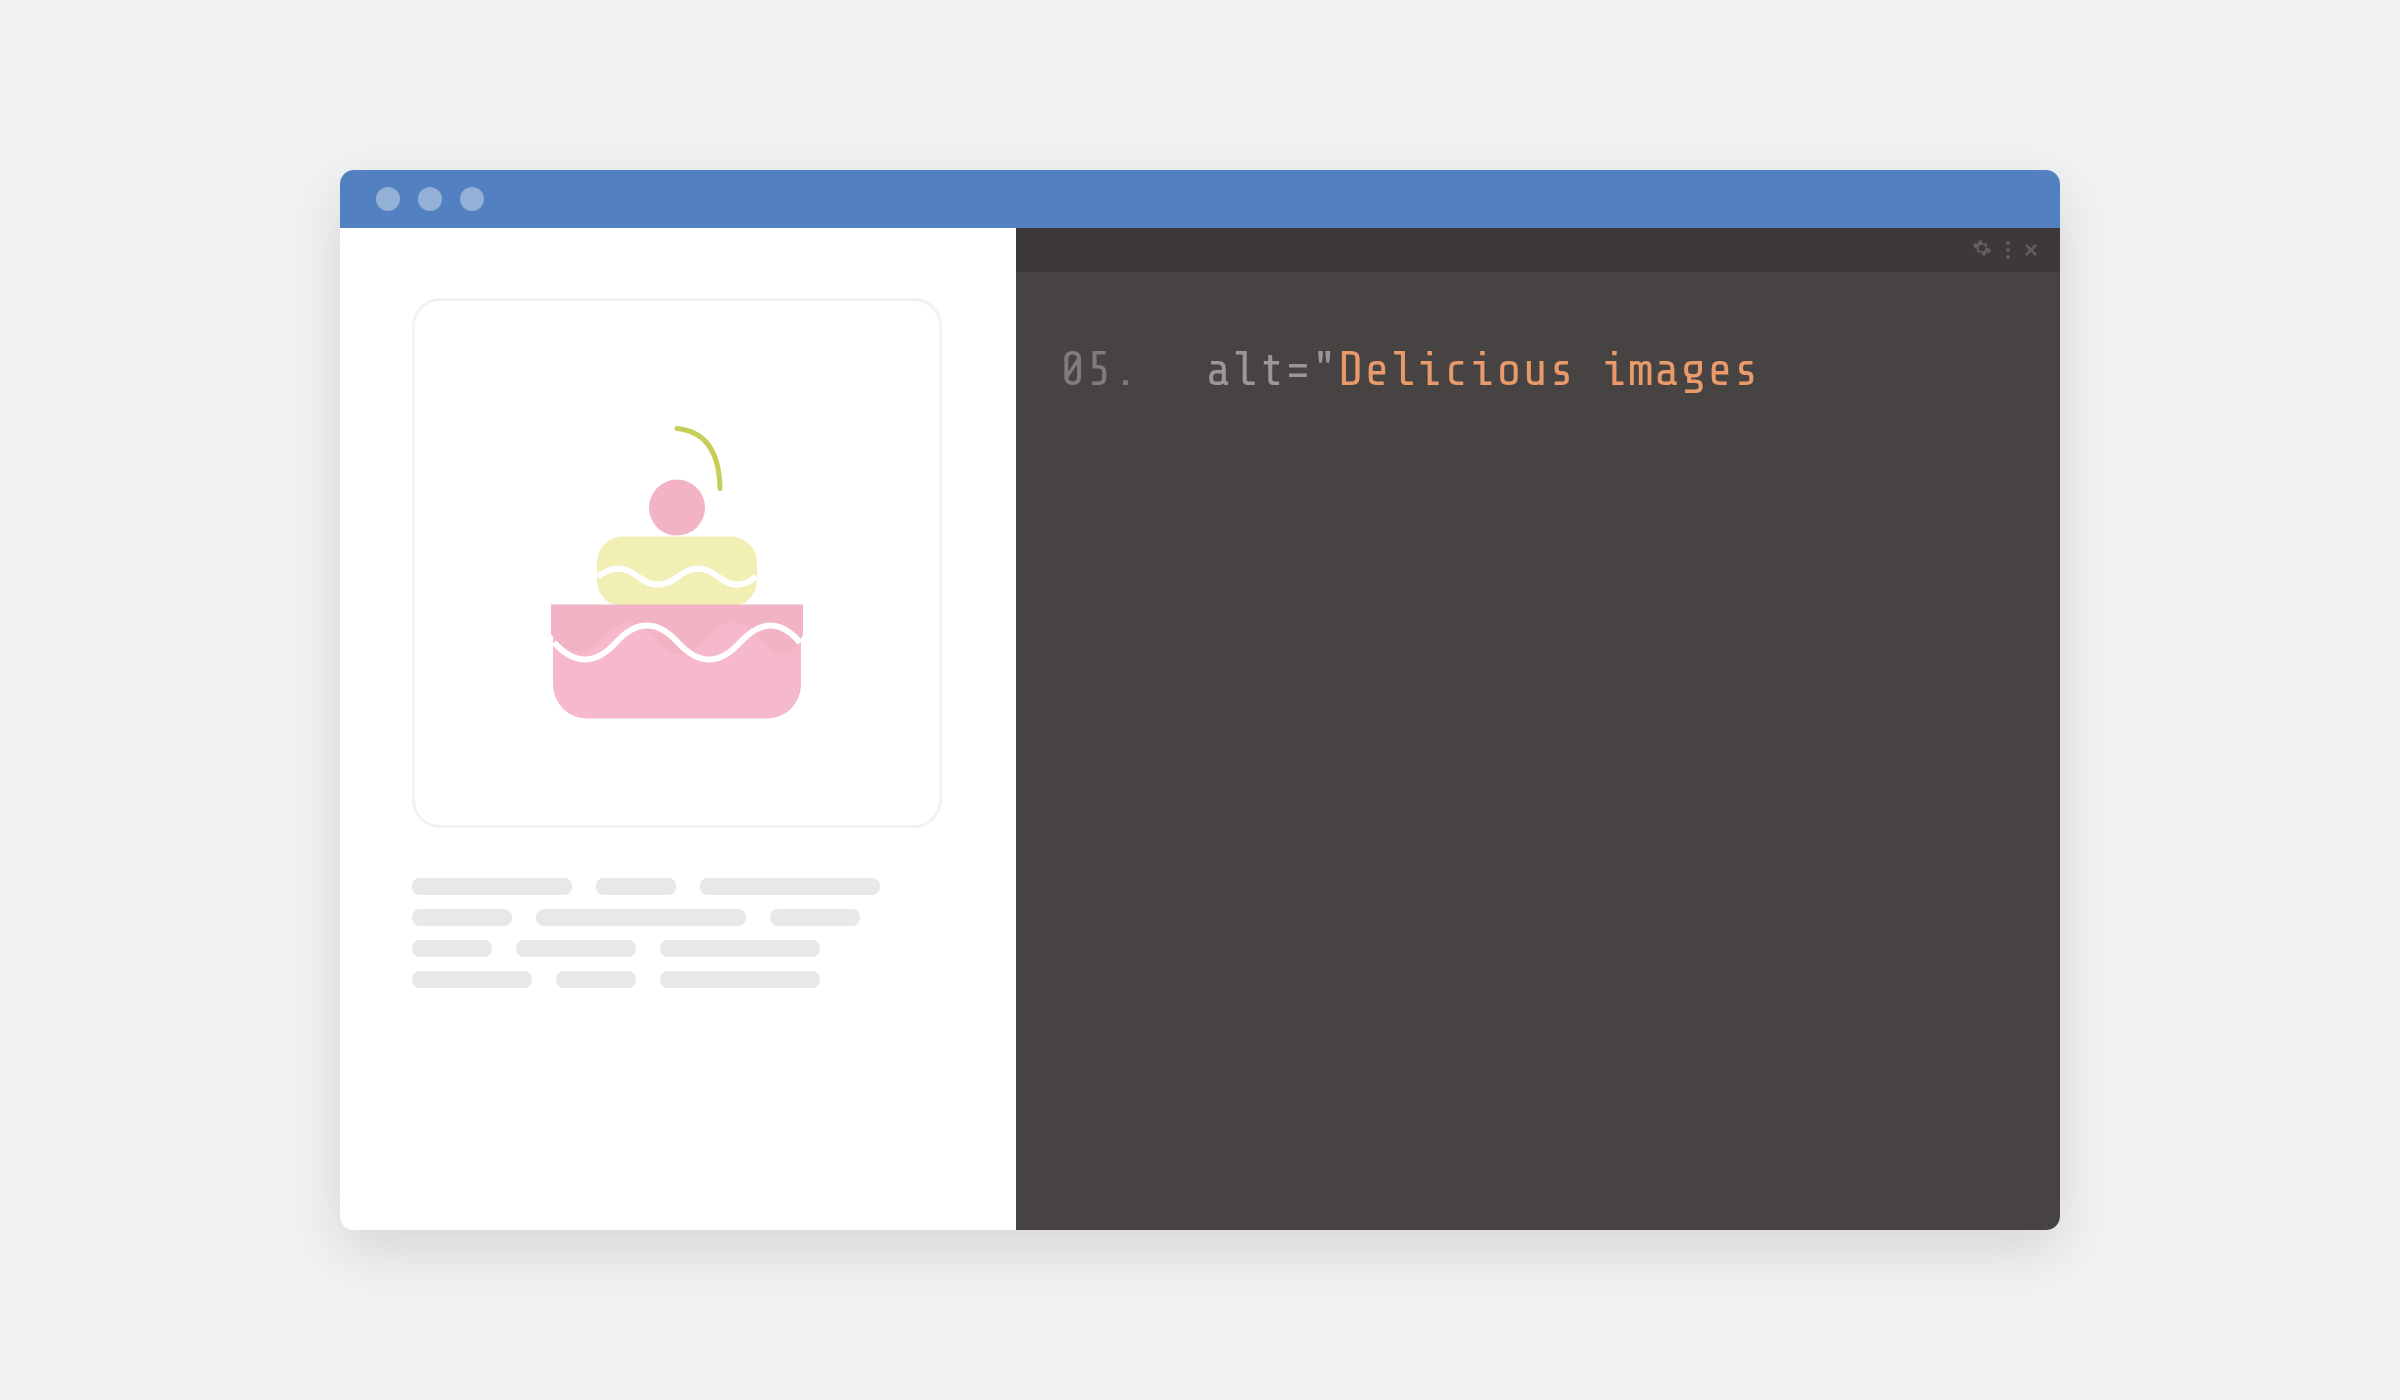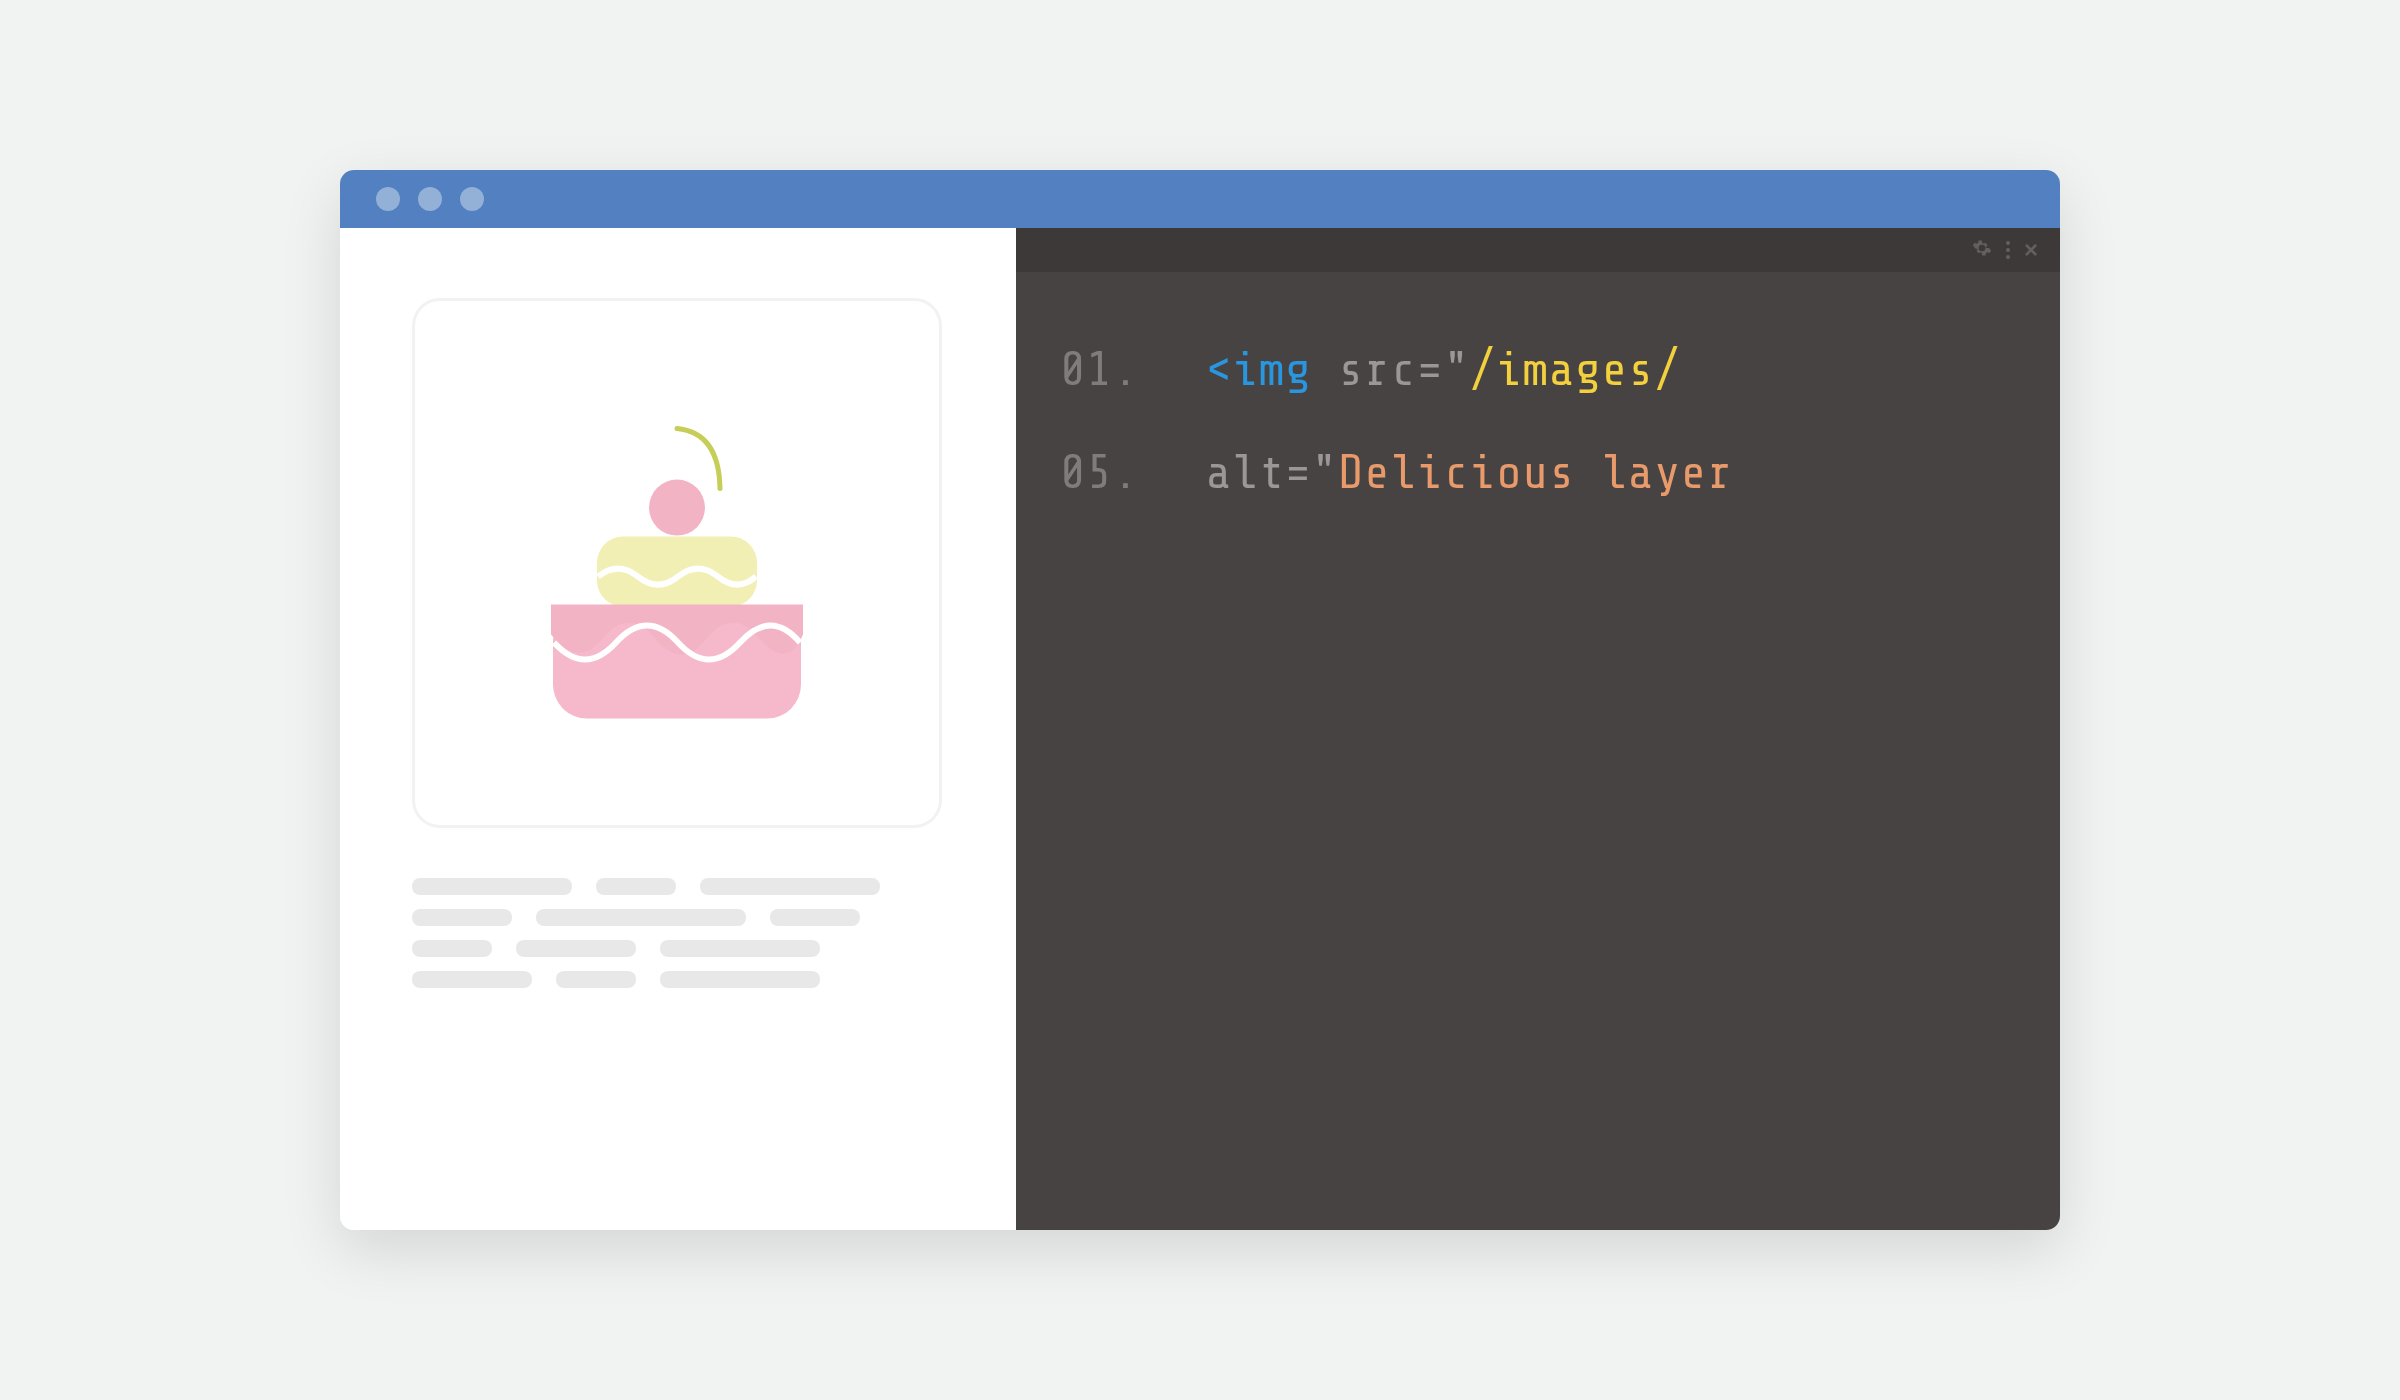--- a/index.html
+++ b/index.html
@@ -196,24 +196,20 @@
         <span class="more-dots">
             <i></i>
             <i></i>
             <i></i>
           </span>
         <span class="close-x">×</span>
       </div>
 
       <div class="code-body" id="code-body">
           <div class="code-line">
-            <span class="ln">01.</span>
-            <span><span class="tok-bracket">&lt;</span><span class="tok-tag">img</span><span> </span><span class="tok-attr">src="</span><span class="tok-str">/images/</span></span>
-          </div>
-          <div class="code-line">
             <span class="ln">05.</span>
-            <span><span class="tok-attr">alt="</span><span class="tok-alt">Delicious layer</span></span>
+            <span><span class="tok-attr">alt="</span><span class="tok-alt">Delicious images</span></span>
           </div>
         </div>
     </div>
 
   </div>
 </div>
 
 </body></html>

